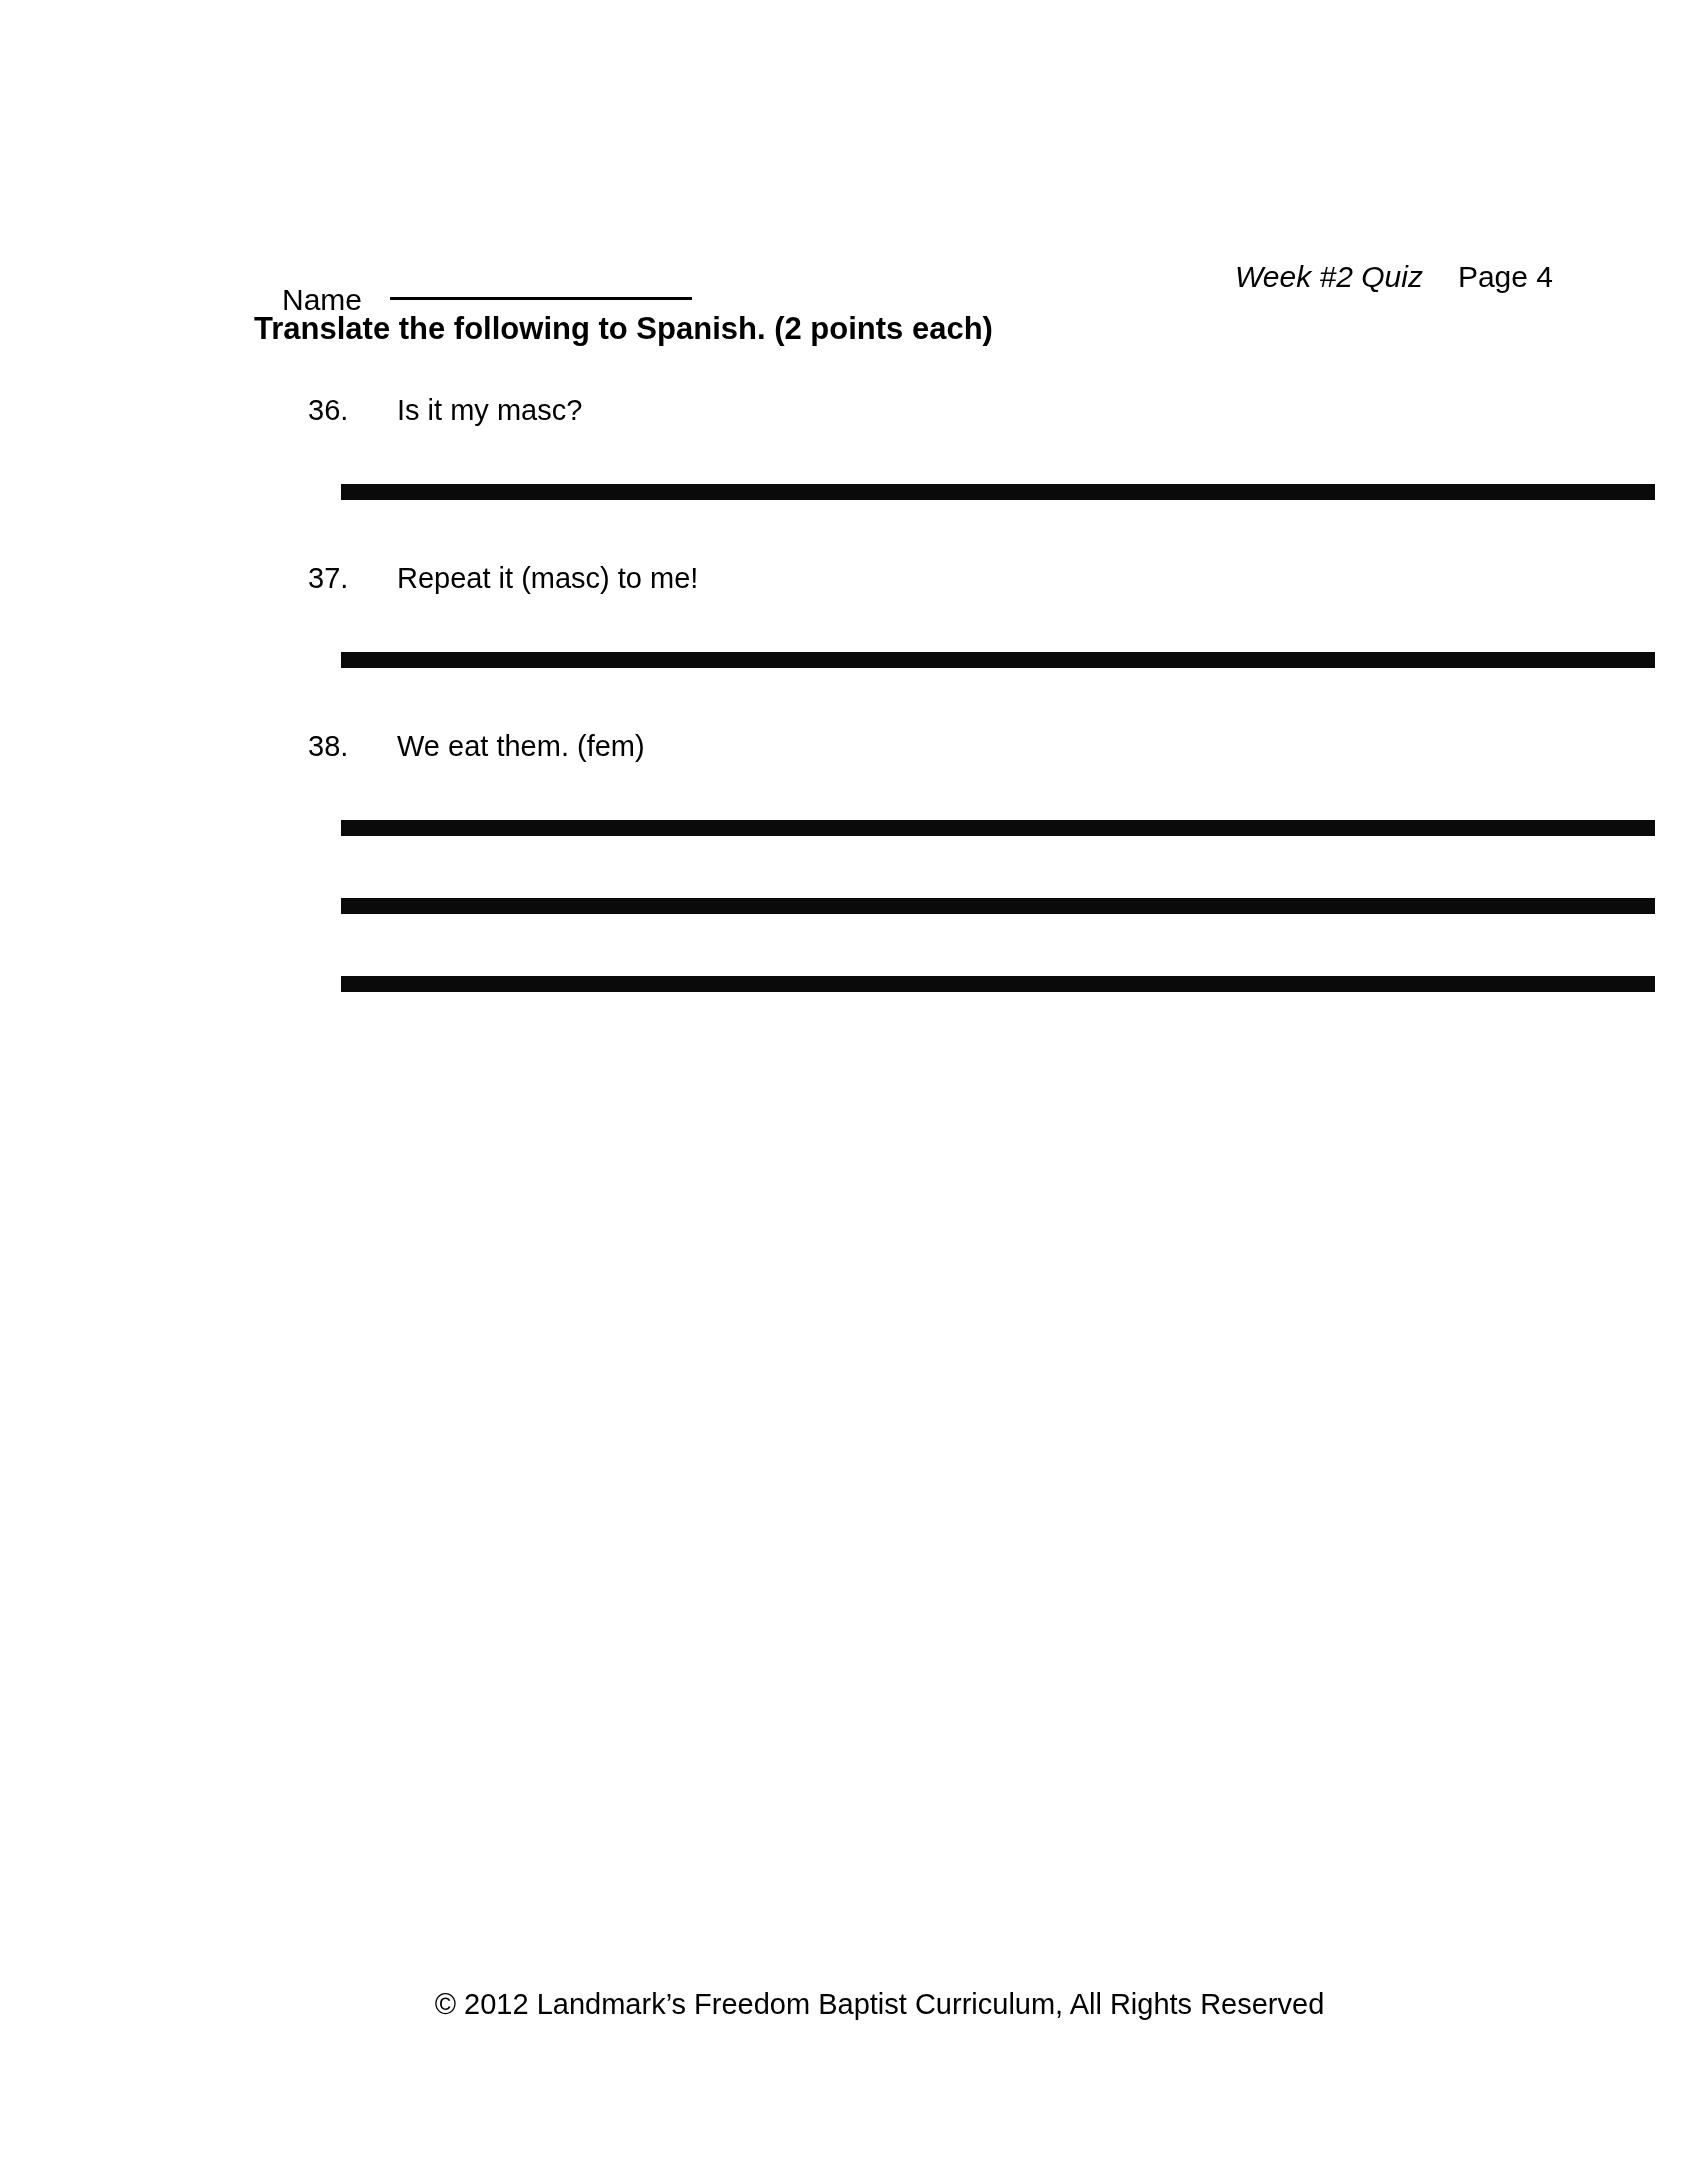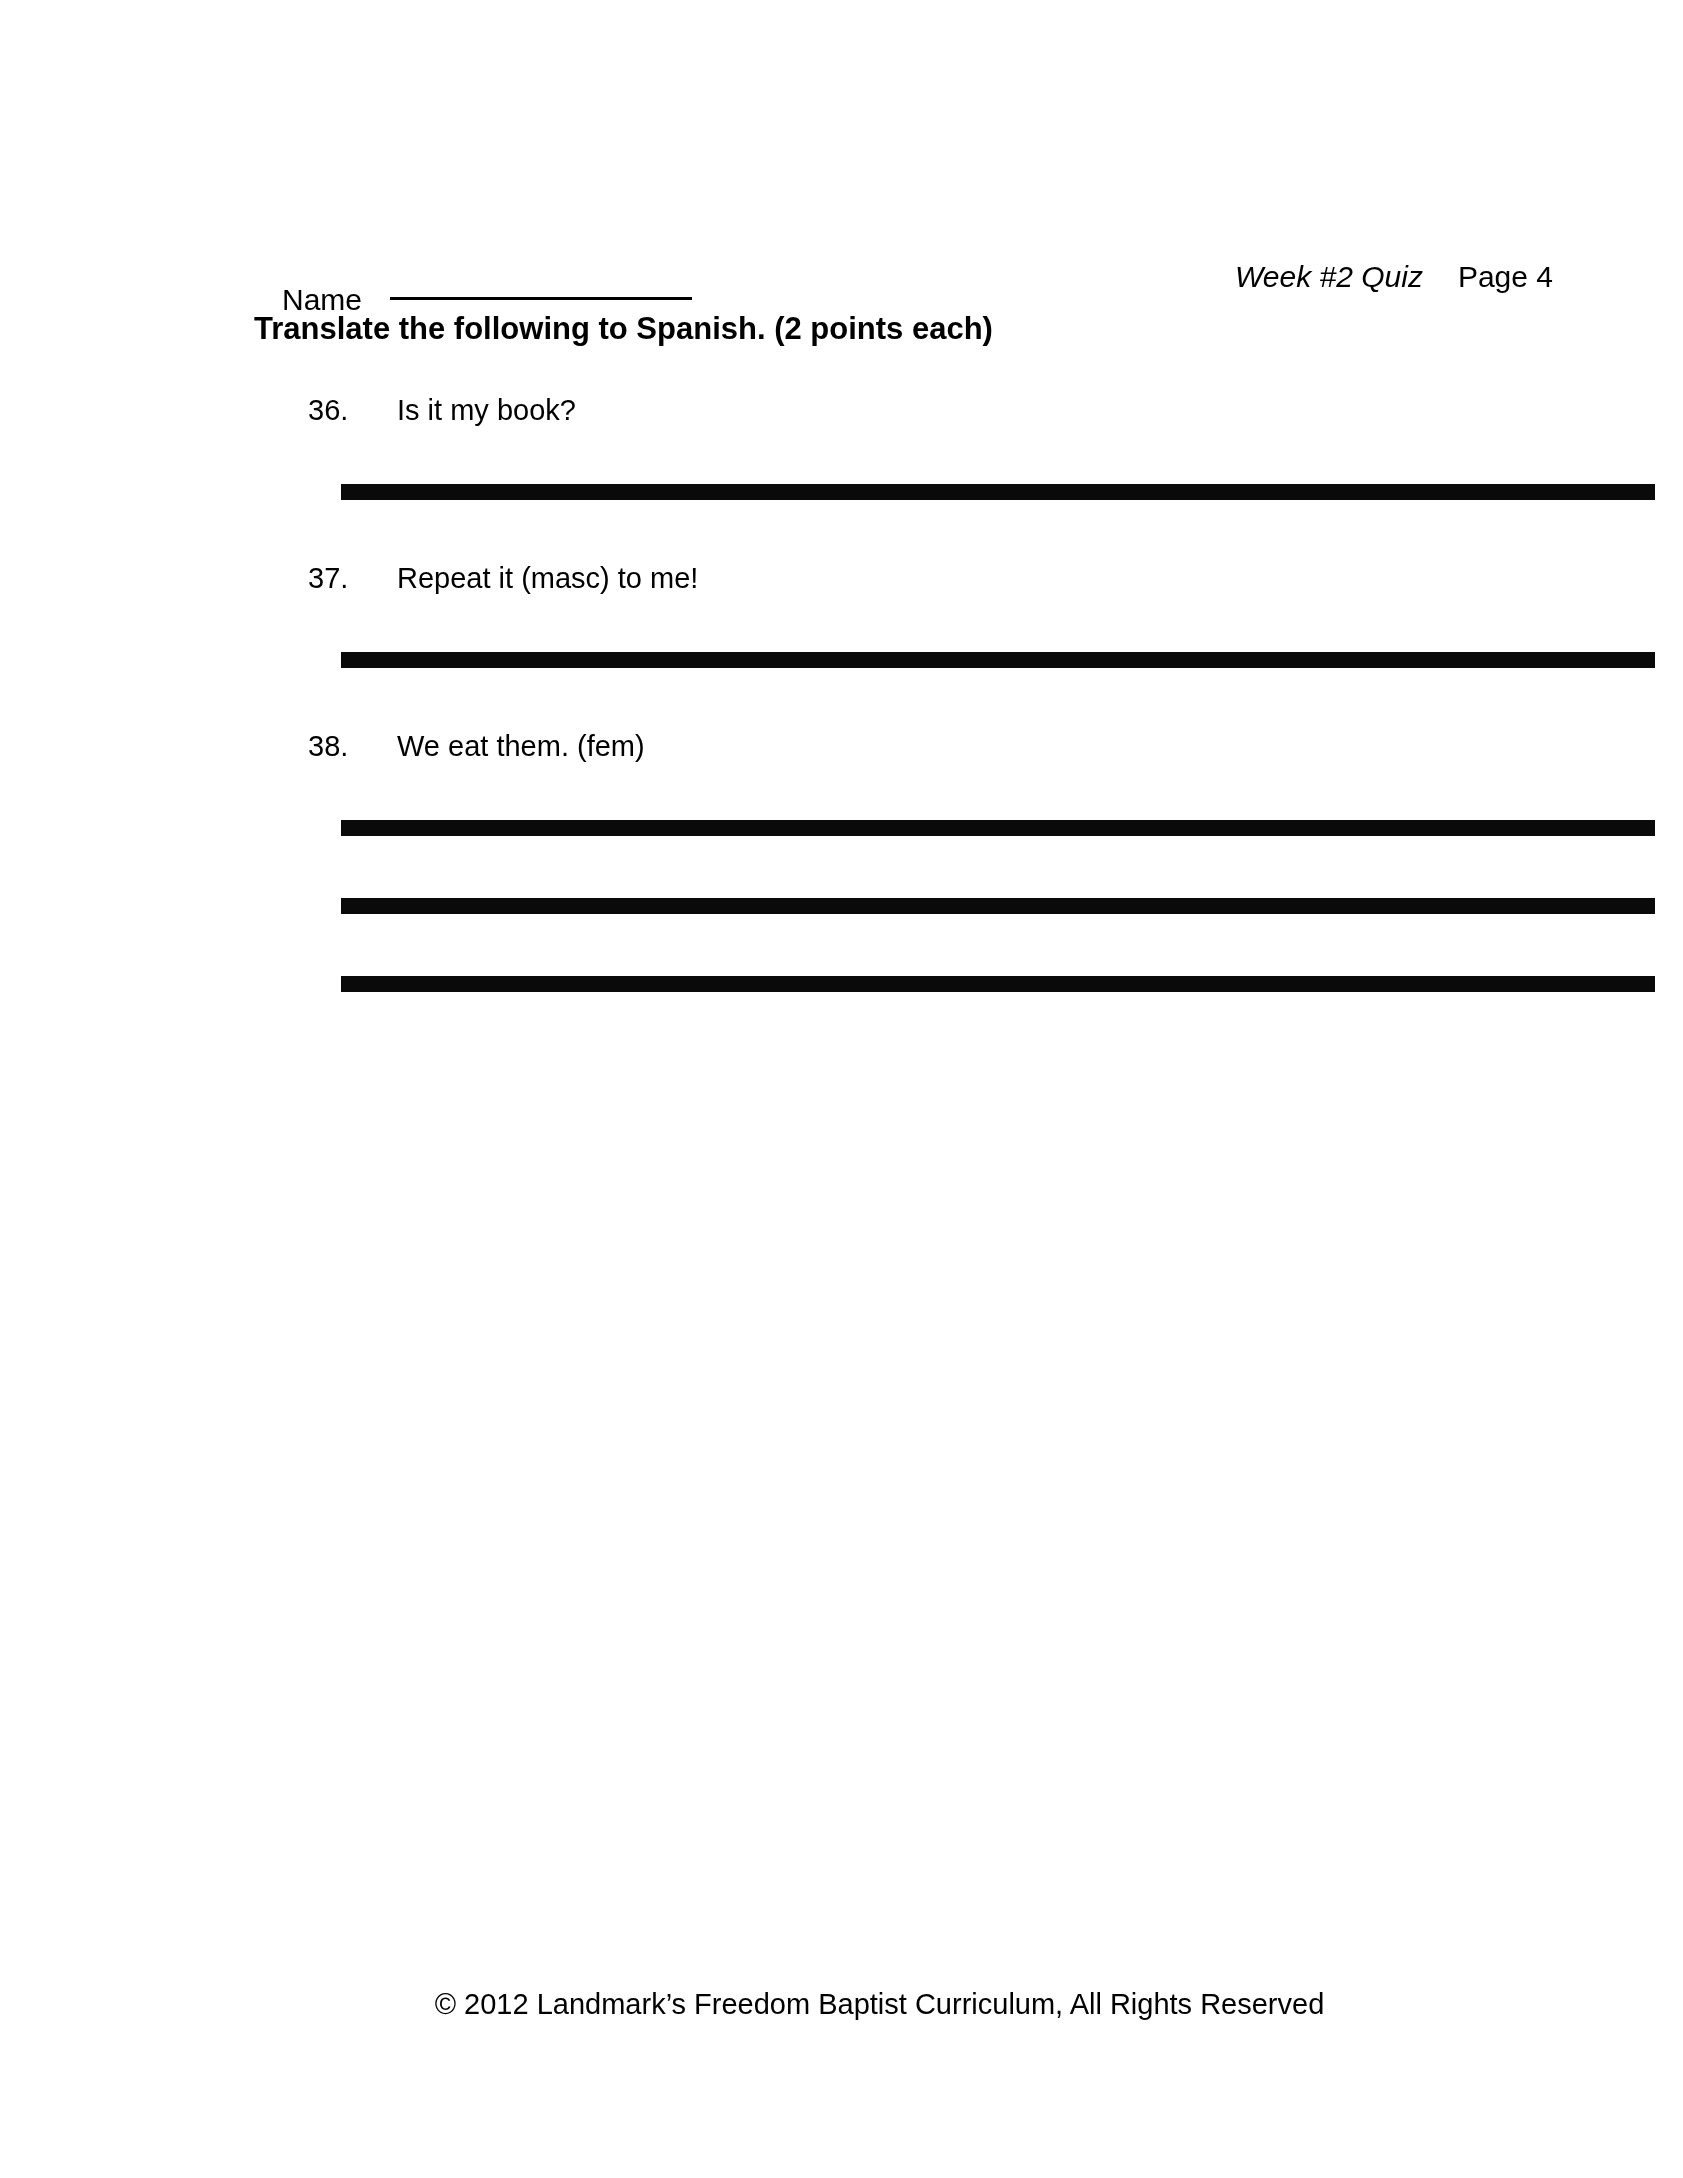--- a/index.html
+++ b/index.html
@@ -121,21 +121,21 @@
     </div>
   </div>
 
   <div class="section-heading">Translate the following to Spanish. (2 points each)</div>
 
   <div class="questions">
 
     <div class="question-block">
       <div class="question-row">
         <span class="question-number">36.</span>
-        <span class="question-text">Is it my book?</span>
+        <span class="question-text">Is it my masc?</span>
       </div>
       <div class="answer-line"></div>
     </div>
 
     <div class="question-block">
       <div class="question-row">
         <span class="question-number">37.</span>
         <span class="question-text">Repeat it (masc) to me!</span>
       </div>
       <div class="answer-line"></div>

